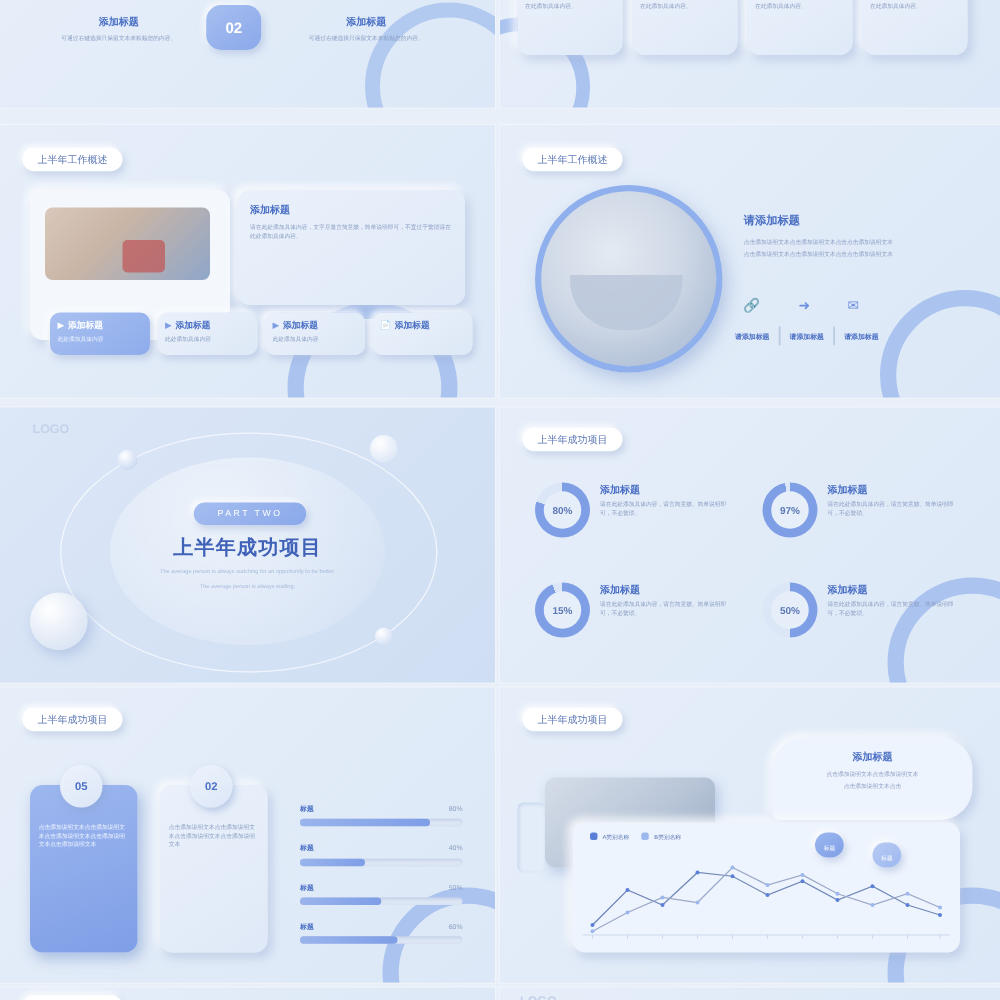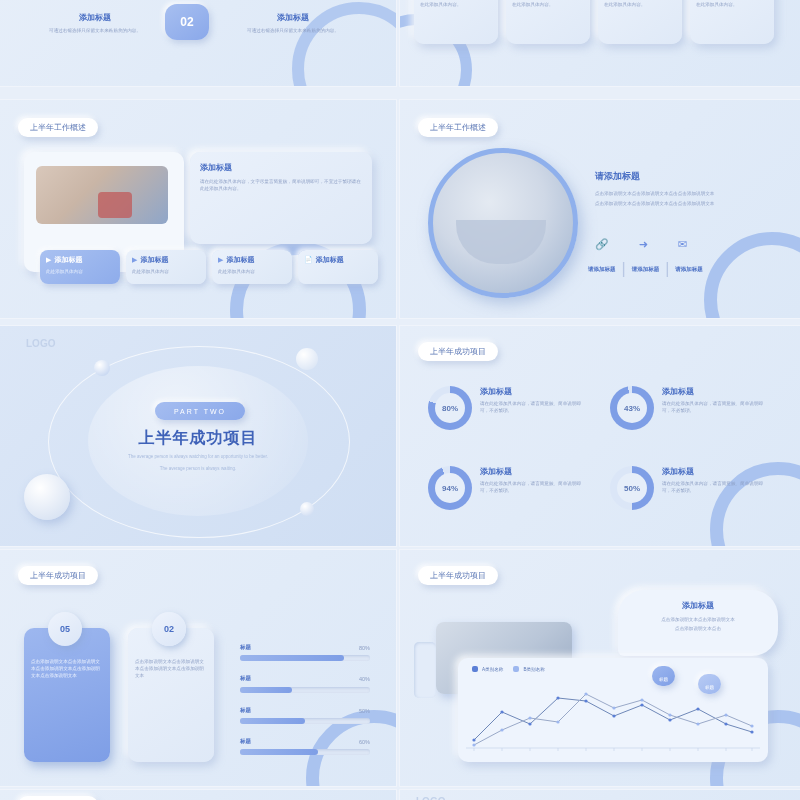--- a/index.html
+++ b/index.html
@@ -209,32 +209,32 @@
       </div>
       <div style="width:108px;">
         <div class="title-blue" style="font-size:8px;">添加标题</div>
         <div class="body-txt micro" style="margin-top:4px;">请在此处添加具体内容，请言简意赅、简单说明即可，不必繁琐。</div>
       </div>
     </div>
 
     <div style="position:absolute;left:210px;top:60px;display:flex;gap:8px;">
       <div class="ring-wrap" style="background:conic-gradient(#7e9ee6 0% 97%, #dbe6f7 97% 100%);border-radius:50%;">
         <div style="position:absolute;inset:7px;background:#e6eef9;border-radius:50%;"></div>
-        <div class="ring-txt">43%</div>
+        <div class="ring-txt">97%</div>
       </div>
       <div style="width:108px;">
         <div class="title-blue" style="font-size:8px;">添加标题</div>
         <div class="body-txt micro" style="margin-top:4px;">请在此处添加具体内容，请言简意赅、简单说明即可，不必繁琐。</div>
       </div>
     </div>
 
     <div style="position:absolute;left:28px;top:140px;display:flex;gap:8px;">
       <div class="ring-wrap" style="background:conic-gradient(#7e9ee6 0% 94%, #dbe6f7 94% 100%);border-radius:50%;">
         <div style="position:absolute;inset:7px;background:#e6eef9;border-radius:50%;"></div>
-        <div class="ring-txt">94%</div>
+        <div class="ring-txt">15%</div>
       </div>
       <div style="width:108px;">
         <div class="title-blue" style="font-size:8px;">添加标题</div>
         <div class="body-txt micro" style="margin-top:4px;">请在此处添加具体内容，请言简意赅、简单说明即可，不必繁琐。</div>
       </div>
     </div>
 
     <div style="position:absolute;left:210px;top:140px;display:flex;gap:8px;">
       <div class="ring-wrap" style="background:conic-gradient(#7e9ee6 0% 50%, #dbe6f7 50% 100%);border-radius:50%;">
         <div style="position:absolute;inset:7px;background:#e6eef9;border-radius:50%;"></div>

